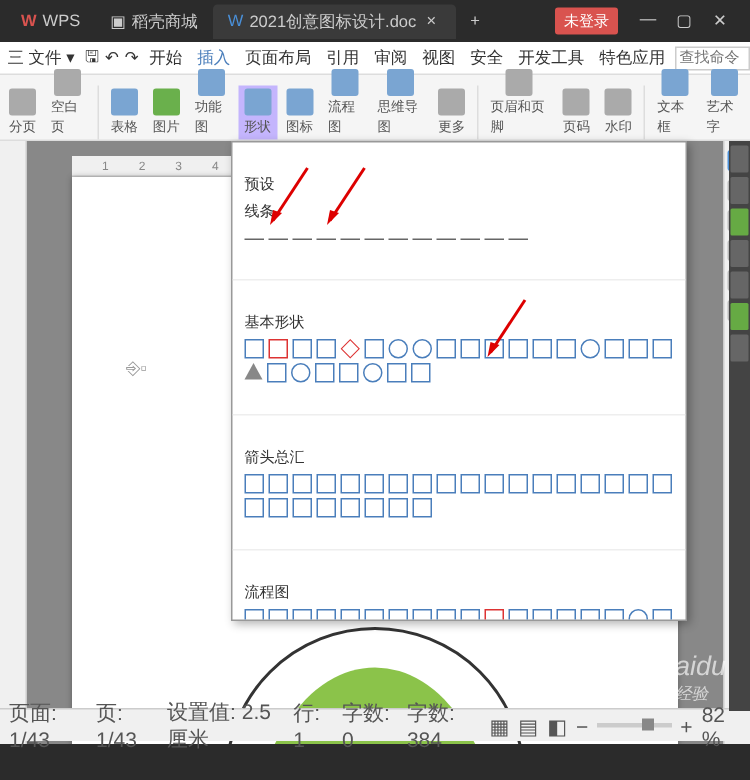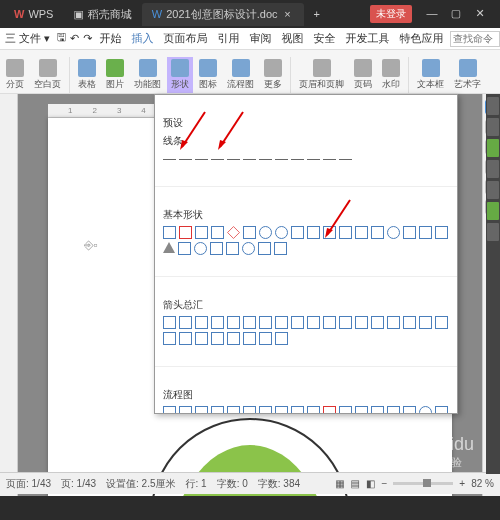--- a/index.html
+++ b/index.html
@@ -40,25 +40,25 @@
 .shape.line::after{content:"";position:absolute;width:100%;height:1px;background:#666;top:50%}
 .shape.box{border:1px solid #4a7ebb}
 .shape.box.red{border:1.5px solid #d33}
 .shape.round{border-radius:50%}
 .shape.tri{border:none;width:0;height:0;border-left:6px solid transparent;border-right:6px solid transparent;border-bottom:11px solid #888}
 .dd-footer{padding:6px 8px;display:flex;align-items:center;gap:6px;font-size:10px;color:#555}
 .circle-shape{position:absolute;left:50%;top:300px;transform:translateX(-50%);width:200px;height:200px;border:2px solid #333;border-radius:50%;overflow:hidden}
 .circle-inner{position:absolute;top:25px;left:15px;right:15px;bottom:-80px;background:#8bc34a;border-radius:50%}
 .arrow{position:absolute;z-index:15;pointer-events:none}
 .arrow svg{overflow:visible}
-.statusbar{position:absolute;bottom:26px;left:0;right:0;height:22px;background:#f0f0f0;display:flex;align-items:center;font-size:10px;color:#555;padding:0 6px;gap:10px;border-top:1px solid #ccc}
+.statusbar{position:absolute;bottom:26px;left:0;right:0;height:22px;background:#f0f0f0;display:flex;align-items:center;font-size:14px;color:#555;padding:0 6px;gap:10px;border-top:1px solid #ccc}
 .status-right{margin-left:auto;display:flex;gap:6px;align-items:center}
 .zoom-slider{width:60px;height:3px;background:#ccc;position:relative}
 .zoom-handle{width:8px;height:8px;background:#888;position:absolute;top:-3px;left:30px}
-.watermark{position:absolute;right:26px;bottom:50px;color:rgba(255,255,255,.65);font-size:18px;z-index:20;font-family:Arial}
+.watermark{position:absolute;right:16px;bottom:50px;color:rgba(255,255,255,.65);font-size:18px;font-style:italic;z-index:20;font-family:Arial}
 .watermark small{font-size:11px;display:block;text-align:center}
 .anchor{position:absolute;left:36px;top:120px;font-size:12px;color:#999}
 .side-thumb{position:absolute;right:0;top:94px;width:14px;height:380px;background:#444;z-index:5}
 .thumb-item{width:12px;height:18px;background:#666;margin:3px auto;border-radius:1px}
 .thumb-item.g{background:#6a4}
 </style>
 </head>
 <body>
 
 <div class="titlebar">
@@ -132,20 +132,24 @@
       <div class="rb-icon"></div>
       <span>形状</span>
     </div>
   <div class="rb-btn">
       <div class="rb-icon"></div>
       <span>图标</span>
     </div>
   <div class="rb-btn">
       <div class="rb-icon"></div>
       <span>流程图</span>
+    </div>
+  <div class="rb-btn">
+      <div class="rb-icon"></div>
+      <span>思维导图</span>
     </div>
   <div class="rb-btn">
       <div class="rb-icon gray"></div>
       <span>更多</span>
     </div>
   <div class="rb-sep"></div>
   <div class="rb-btn">
       <div class="rb-icon gray"></div>
       <span>页眉和页脚</span>
     </div>

